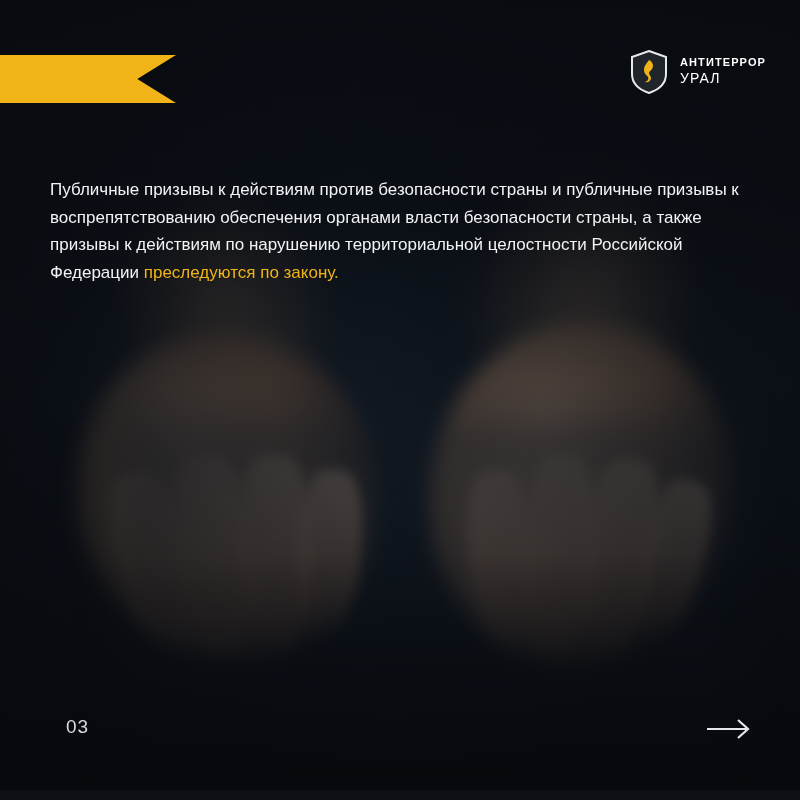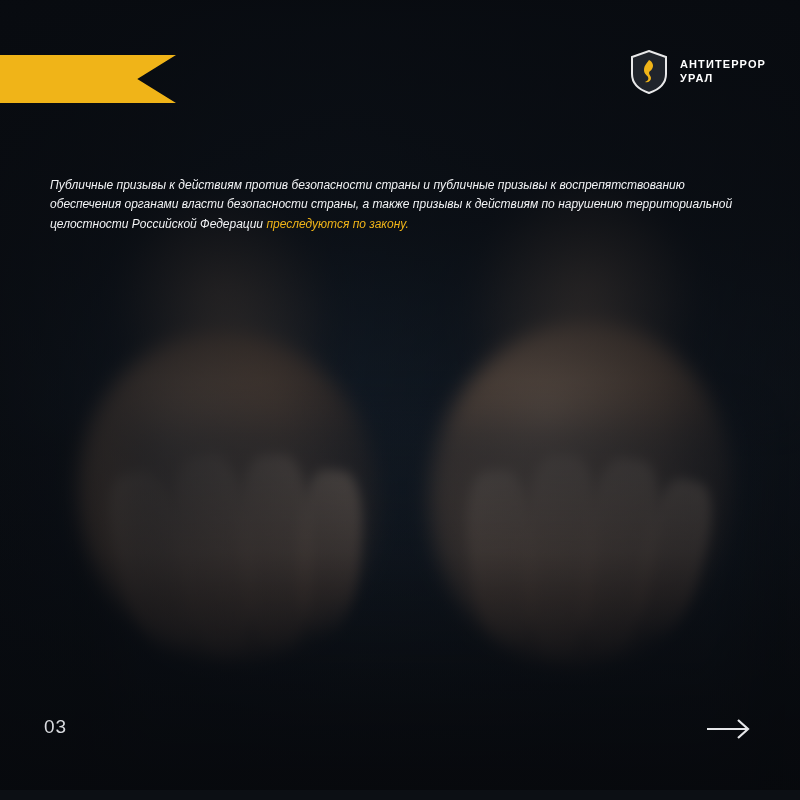--- a/index.html
+++ b/index.html
@@ -92,45 +92,44 @@
     align-items: center;
     gap: 12px;
   }
   .logo-shield { width: 38px; height: 44px; display: block; }
   .logo-text {
     color: #ffffff;
     line-height: 1.25;
     letter-spacing: 1.1px;
   }
   .logo-text .l1 { font-size: 11px; font-weight: 700; }
-  .logo-text .l2 { font-size: 11px; font-weight: 700; }
+  .logo-text .l2 { font-size: 14px; font-weight: 400; }
 
   
   .content { position: absolute; left: 50px; right: 50px; top: 176px; }
   .title {
     color: #f0b418;
     font-size: 30px;
     font-weight: 700;
     letter-spacing: 0.6px;
     margin: 0 0 34px 0;
   }
   .body {
     color: #f2f3f5;
-    font-size: 12px;
+    font-size: 17px;
     line-height: 1.62;
     margin: 0;
     max-width: 700px;
-    font-style: italic;
   }
   .body .accent { color: #f0b418; }
 
   
   .page-num {
     position: absolute;
-    left: 44px; bottom: 52px;
+    left: 66px; bottom: 52px;
     color: #d8dade;
     font-size: 19px;
     letter-spacing: 1px;
   }
   .next-arrow {
     position: absolute;
     right: 48px; bottom: 48px;
     width: 46px; height: 26px;
   }
 </style>

